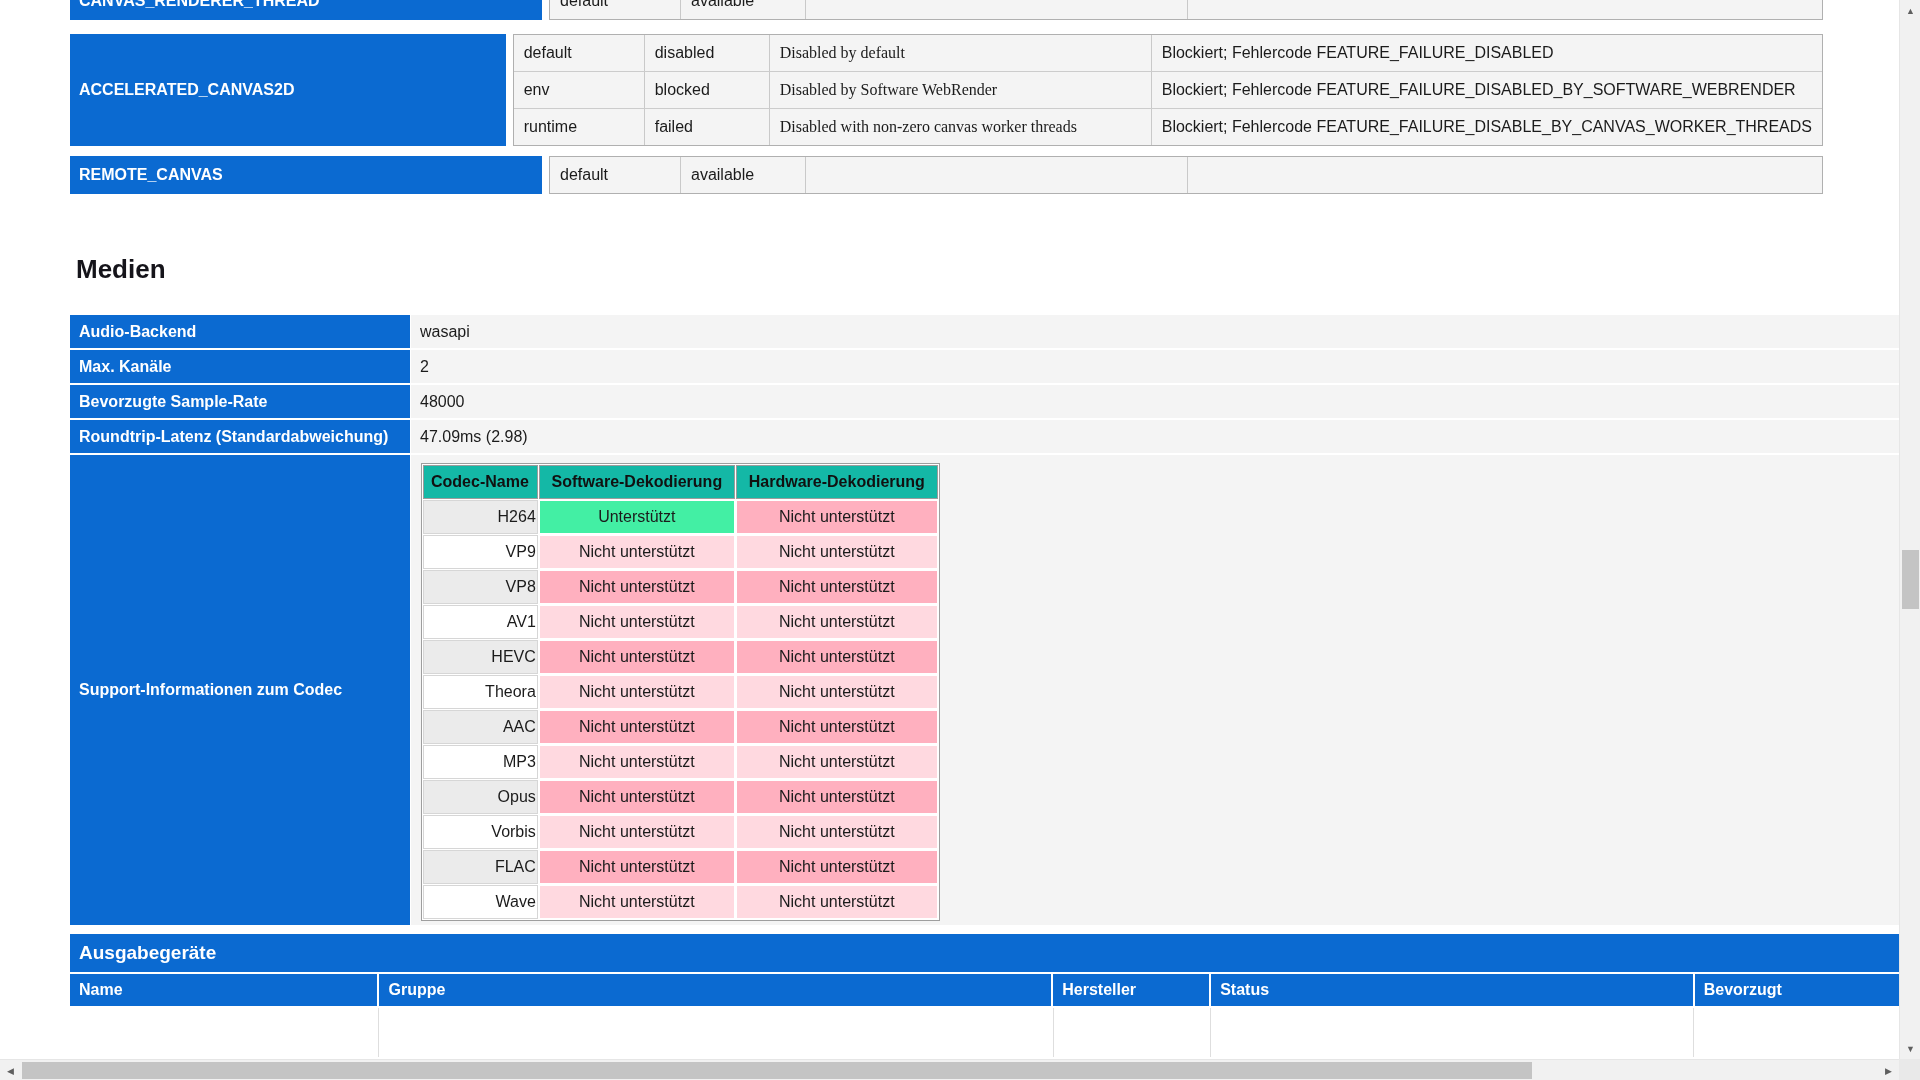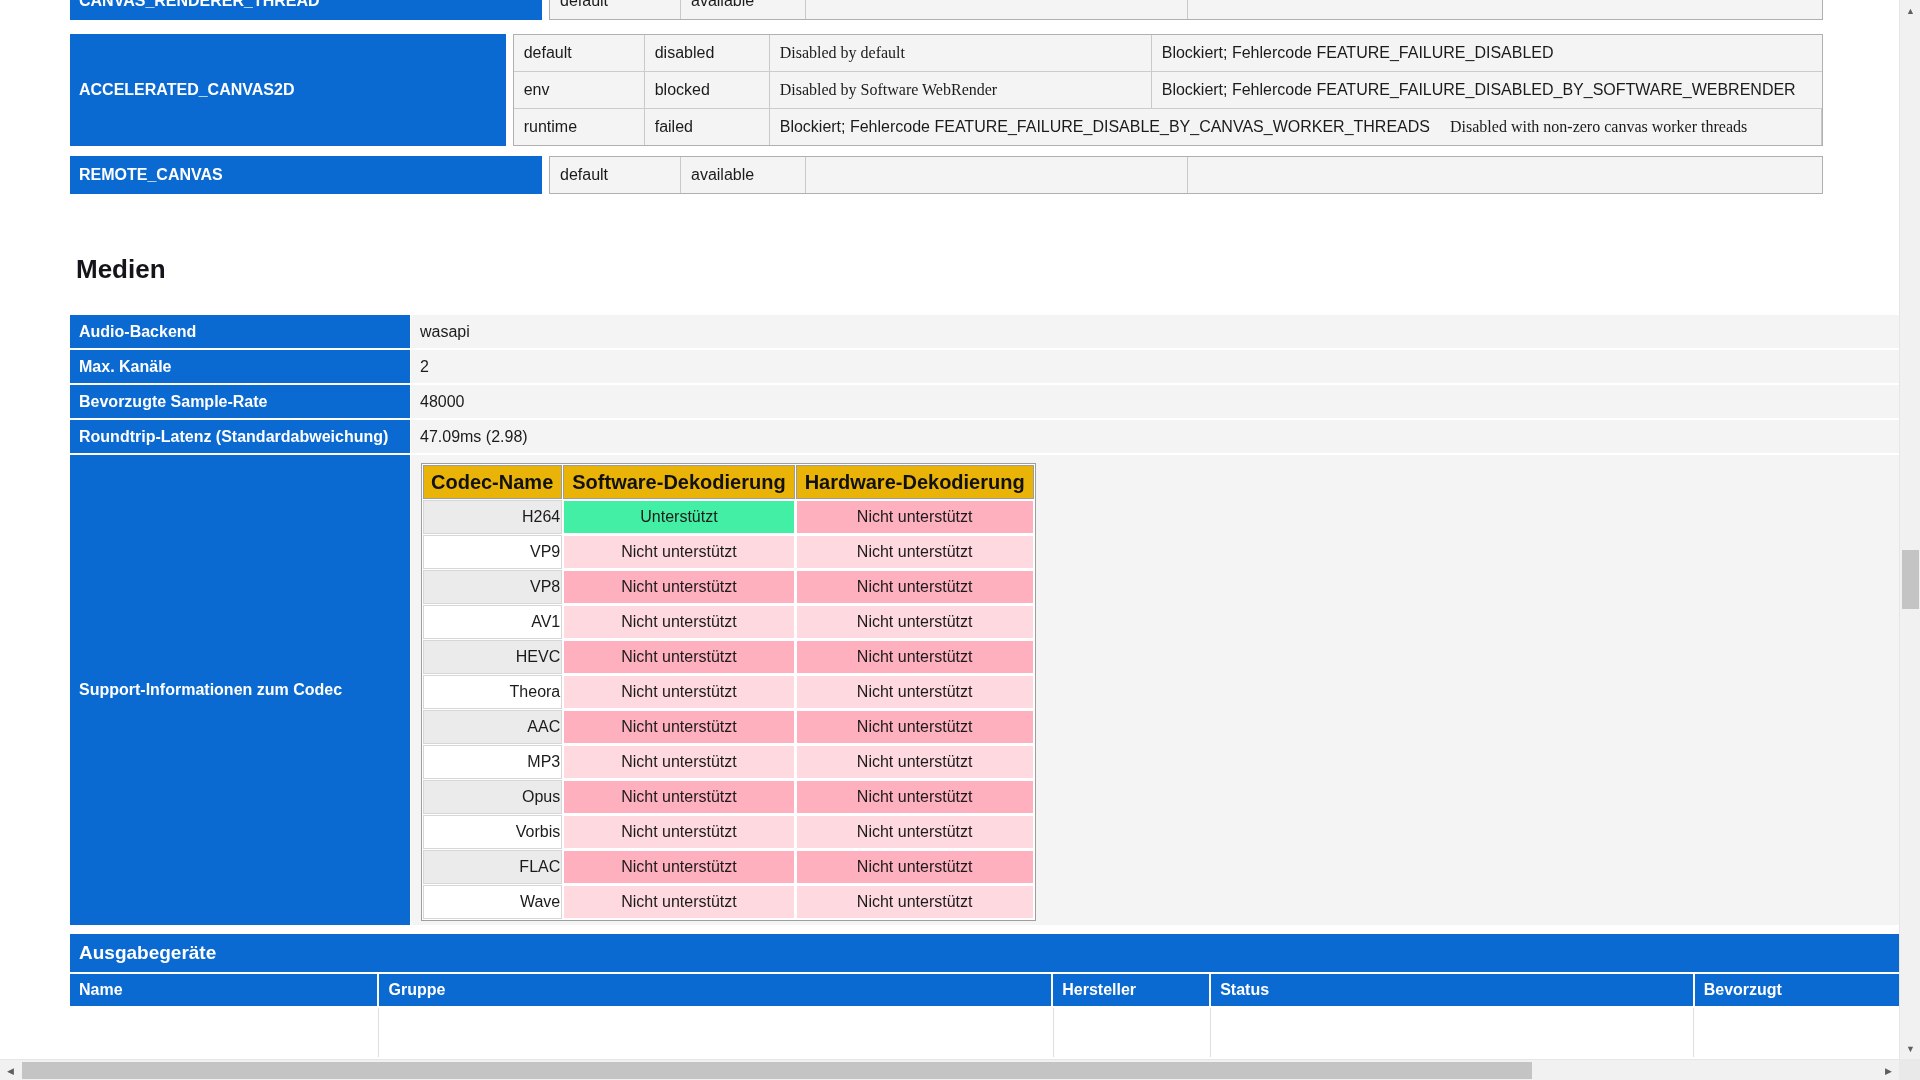--- a/index.html
+++ b/index.html
@@ -36,22 +36,22 @@
   .m-row{display:flex;margin-bottom:2px;}
   .m-label{width:340px;box-sizing:border-box;background:var(--blue);color:#fff;font-weight:700;
     font-size:16px;display:flex;align-items:center;padding-left:9px;flex:none;}
   .m-value{flex:1;margin-left:1px;background:#f4f4f4;font-size:16px;display:flex;align-items:center;
     padding-left:9px;}
   [data-name="media-info-rows"] .m-row{height:33px;}
   .codec-row-outer{height:470px;}
   .codec-value{display:block;padding:8px 0 0 10px;}
 
   .codec-table{border-collapse:separate;border-spacing:1px;background:#fff;border:1px solid #9e9e9e;}
-  .codec-table th{box-sizing:border-box;height:34px;background:#eab308;border:1px solid #9c9c9c;
-    font-size:20px;font-weight:700;color:#111;padding:0 8px;text-align:center;white-space:nowrap;}
+  .codec-table th{box-sizing:border-box;height:34px;background:#14b8a6;border:1px solid #9c9c9c;
+    font-size:16px;font-weight:700;color:#111;padding:0 8px;text-align:center;white-space:nowrap;}
   .codec-table th:first-child{width:110px;text-align:left;padding-left:7px;}
   .codec-table th:nth-child(2){width:196px;}
   .codec-table th:nth-child(3){width:202px;}
   .codec-table td{box-sizing:border-box;height:34px;font-size:16px;white-space:nowrap;}
   td.cname{border:1px solid #d6d6d6;text-align:right;}
   td.cname.odd{background:#ebebeb;}
   td.cname.even{background:#ffffff;}
   td.cstat{border:1px solid #ffffff;text-align:center;}
   td.sup{background:var(--green);}
   td.unsupS{background:var(--pinkS);}
@@ -120,22 +120,22 @@
             </div>
             <div class="gfx-entry" data-name="feature-entry-row">
               <div class="gfx-cell c-type" data-name="entry-type-cell">env</div>
               <div class="gfx-cell c-status" data-name="entry-status-cell">blocked</div>
               <div class="gfx-cell c-msg" data-name="entry-message-cell">Disabled by Software WebRender</div>
               <div class="gfx-cell c-fail" data-name="entry-failure-cell">Blockiert; Fehlercode FEATURE_FAILURE_DISABLED_BY_SOFTWARE_WEBRENDER</div>
             </div>
             <div class="gfx-entry" data-name="feature-entry-row">
               <div class="gfx-cell c-type" data-name="entry-type-cell">runtime</div>
               <div class="gfx-cell c-status" data-name="entry-status-cell">failed</div>
+              <div class="gfx-cell c-msg" data-name="entry-message-cell">Disabled with non-zero canvas worker threads</div>
               <div class="gfx-cell c-fail" data-name="entry-failure-cell">Blockiert; Fehlercode FEATURE_FAILURE_DISABLE_BY_CANVAS_WORKER_THREADS</div>
-              <div class="gfx-cell c-msg" data-name="entry-message-cell">Disabled with non-zero canvas worker threads</div>
             </div>
           </div>
         </div>
         <div class="gfx-row" data-name="graphics-feature-row">
           <div class="gfx-label" data-name="feature-name-cell">REMOTE_CANVAS</div>
           <div class="gfx-entries" data-name="feature-entries-table">
             <div class="gfx-entry" data-name="feature-entry-row">
               <div class="gfx-cell c-type" data-name="entry-type-cell">default</div>
               <div class="gfx-cell c-status" data-name="entry-status-cell">available</div>
               <div class="gfx-cell c-msg" data-name="entry-message-cell"></div>

